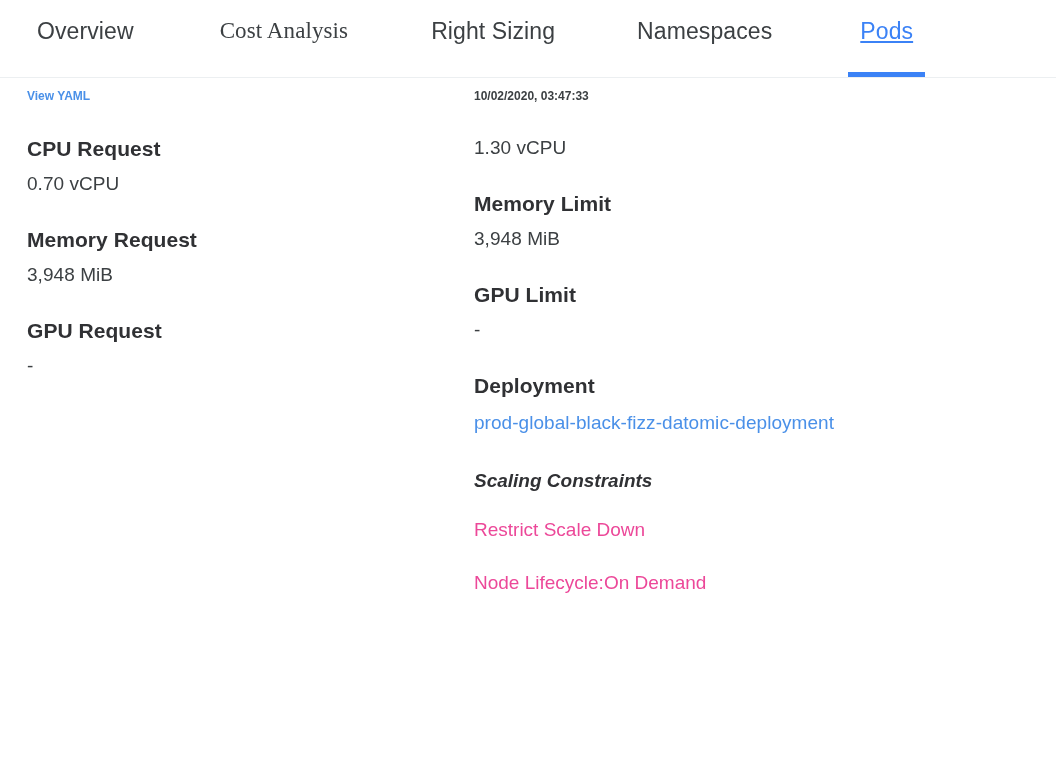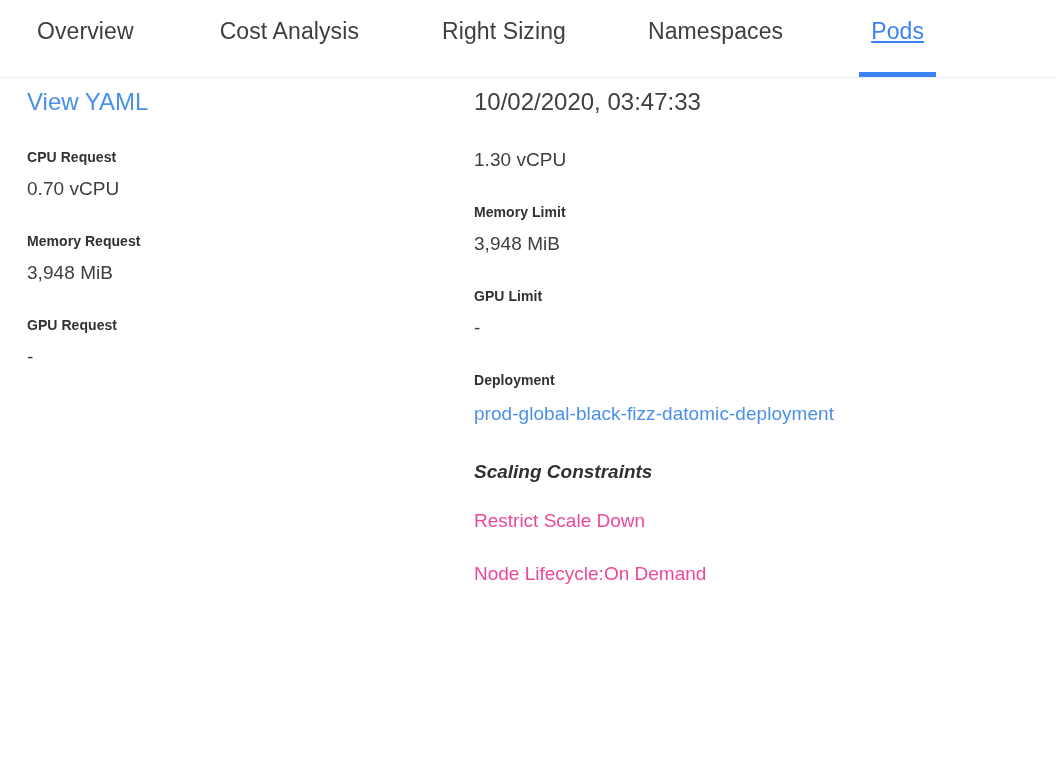--- a/index.html
+++ b/index.html
@@ -54,21 +54,21 @@
     display: block;
     position: absolute;
     left: -12px;
     right: -12px;
     bottom: 0;
     height: 5px;
     background: #3b82f6;
   }
   
   .tab + .tab { margin-left: 84px; }
-  .tab:nth-child(2) { margin-left: 86px; }   
+  .tab:nth-child(2) { margin-left: 86px; font-family: Liberation Serif, serif; }   
   .tab:nth-child(3) { margin-left: 83px; }   
   .tab:nth-child(4) { margin-left: 82px; }   
   .tab:nth-child(5) { margin-left: 88px; text-decoration: underline; }   
 
   
   .detail {
     display: flex;
     padding: 0;
   }
   .col {
@@ -83,21 +83,21 @@
     width: 590px;
     padding-left: 8px;
     padding-top: 12px;
   }
 
   .field {
     margin: 0;
     padding: 0;
   }
   .field-label {
-    font-size: 14px;
+    font-size: 21px;
     font-weight: 700;
     color: #303134;
     line-height: 1.0;
     margin: 0 0 15px 0;
     letter-spacing: 0.05px;
   }
   .field-value {
     font-size: 19px;
     font-weight: 400;
     color: #3c4043;
@@ -118,23 +118,24 @@
     line-height: 1.28;
     word-break: break-word;
   }
   .wrap-right {
     width: 380px;
     line-height: 1.28;
     word-break: break-word;
   }
 
   .topline {
-    font-size: 24px;
+    font-size: 12px;
     line-height: 1.0;
     margin: 0 0 36px 0;
+    font-weight: bold;
   }
 
   .section-head {
     font-size: 19px;
     font-weight: 700;
     color: #303134;
     margin: 14px 0 30px 0;
     line-height: 1.0;
     font-style: italic;
   }

